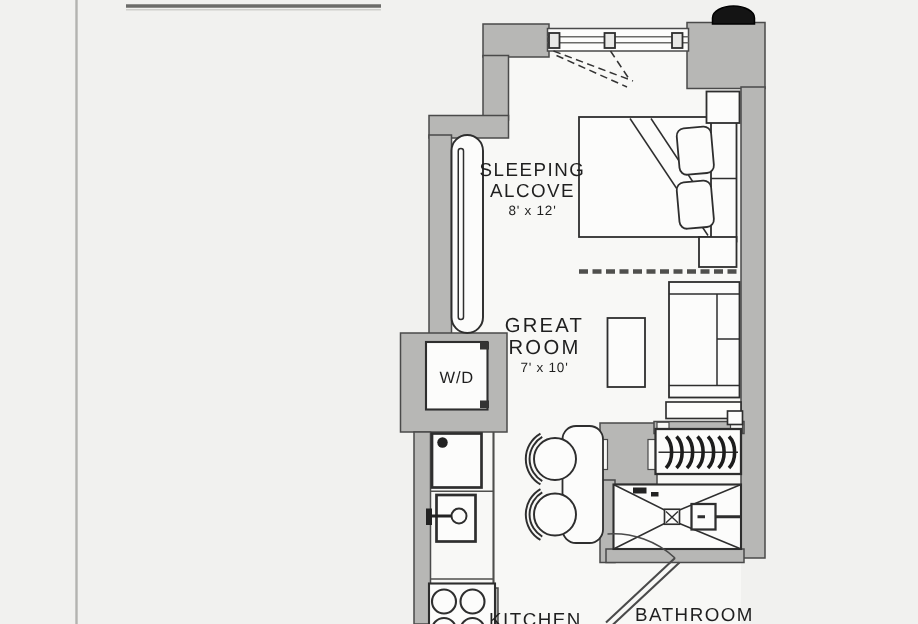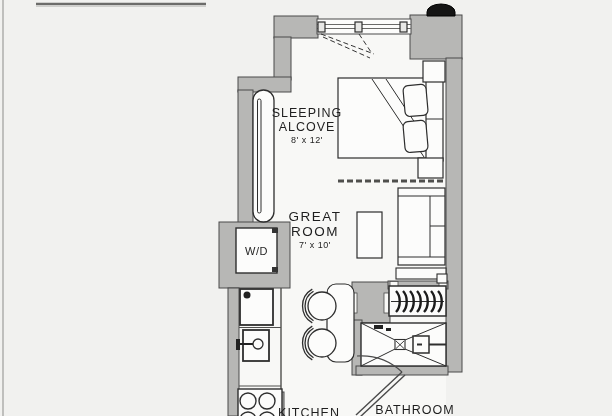--- a/index.html
+++ b/index.html
@@ -1,17 +1,17 @@
 <!DOCTYPE html>
 <html><head>
 <meta charset="utf-8">
 <style>
   html,body{margin:0;padding:0;width:612px;height:416px;overflow:hidden;
     background:#f1f1ef;font-family:"Liberation Sans",sans-serif;}
-  #stage{position:relative;width:556px;height:416px;}
+  #stage{position:relative;width:556px;height:416px;padding-left:48px;}
   svg{display:block;}
   text{fill:#1f1f1f;}
   .room-label{font-size:12.5px;letter-spacing:1px;}
   .room-label-lg{font-size:13.5px;letter-spacing:1.5px;}
   .dim-label{font-size:9px;letter-spacing:0.5px;}
   .wd-label{font-size:11px;letter-spacing:0.5px;}
 </style>
 </head>
 <body>
 

